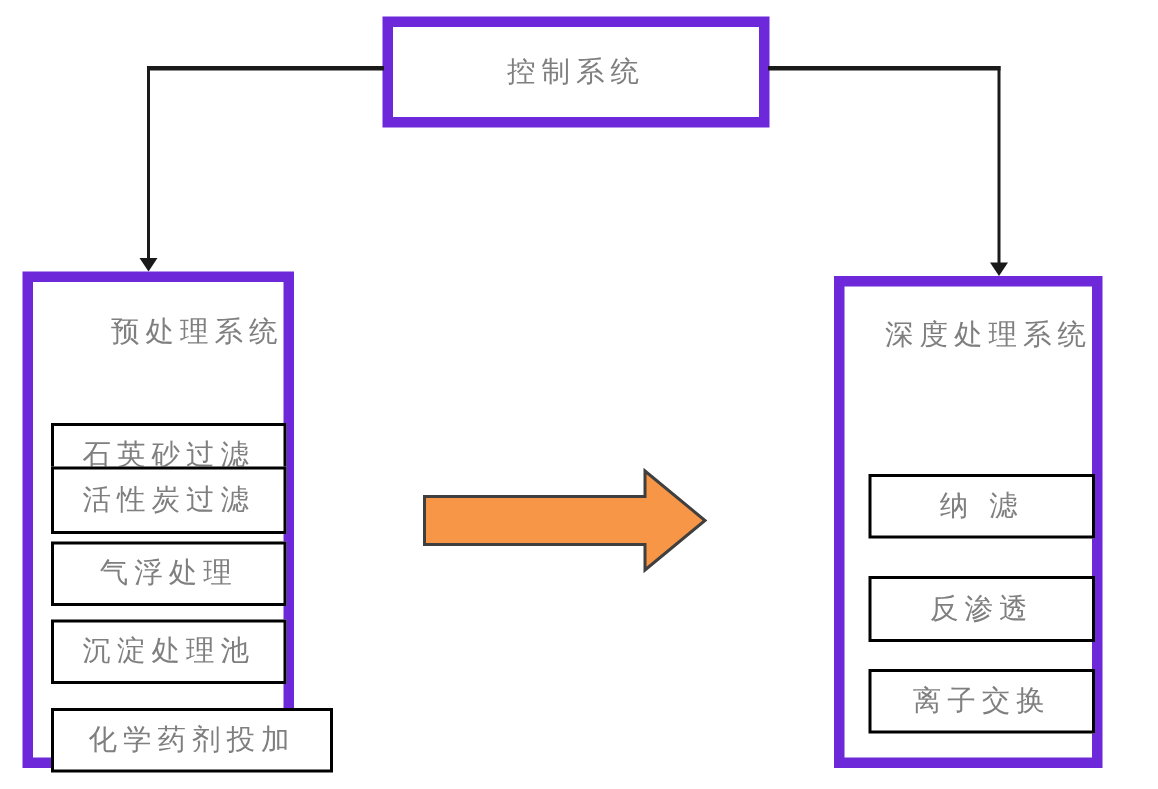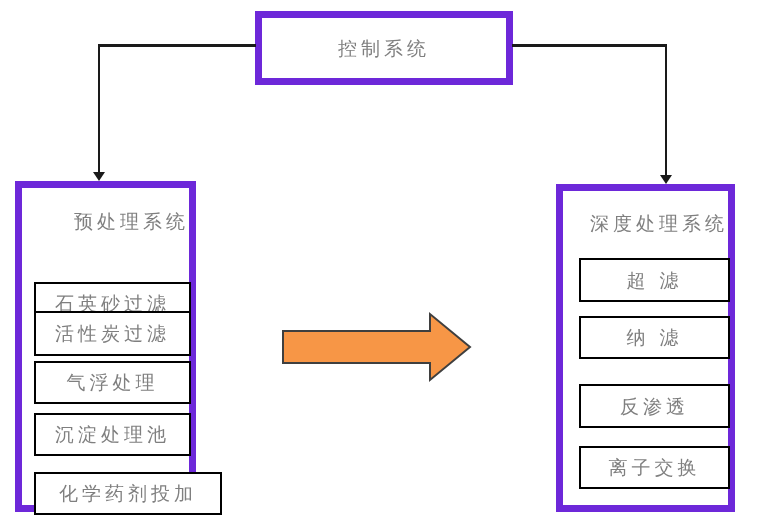--- a/index.html
+++ b/index.html
@@ -130,23 +130,20 @@
     </div>
   </div>
 
   <svg class="flow-arrow" viewBox="0 0 200 80" xmlns="http://www.w3.org/2000/svg">
     <polygon points="5,23 152,23 152,6 192,39 152,72 152,55 5,55"></polygon>
   </svg>
 
   <div class="box panel-right">
     <div class="panel-title cn-text" style="top: 23px;">深度处理系统</div>
 
-    <div class="inner-box" style="left:16px; top:67px;  width:151px; height:44px;">
-      <span class="cn-text">超 滤</span>
-    </div>
     <div class="inner-box" style="left:16px; top:125px; width:151px; height:43px;">
       <span class="cn-text">纳 滤</span>
     </div>
     <div class="inner-box" style="left:16px; top:255px; width:151px; height:43px;">
       <span class="cn-text">离子交换</span>
     </div>
     <div class="inner-box" style="left:16px; top:193px; width:151px; height:44px;">
       <span class="cn-text">反渗透</span>
     </div>
   </div>

